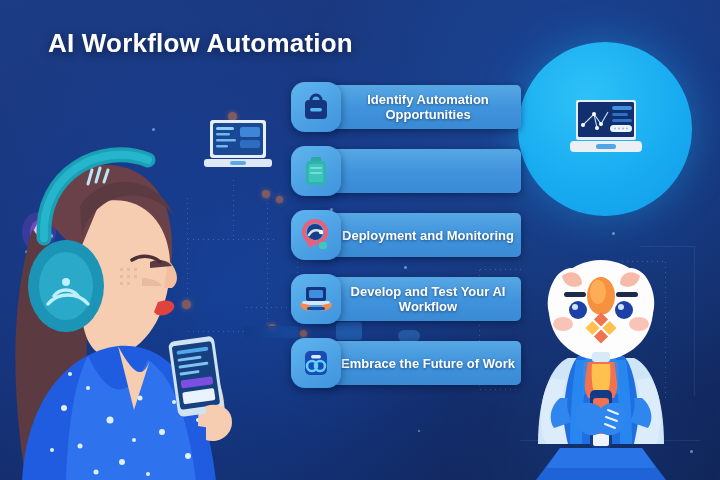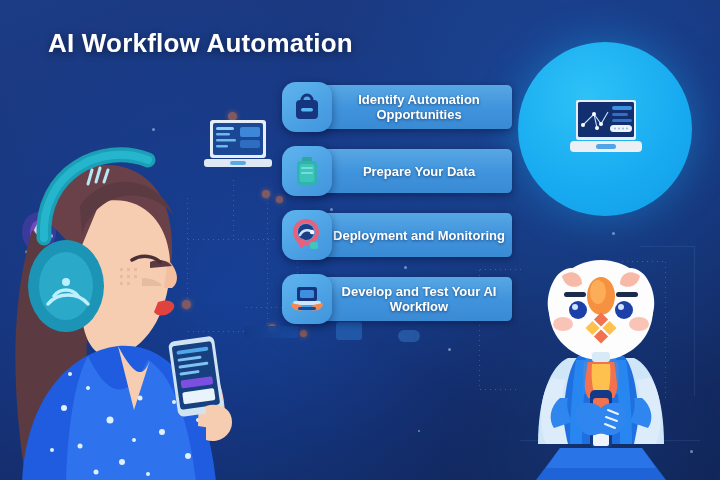--- a/index.html
+++ b/index.html
@@ -23,21 +23,21 @@
   .node{position:absolute;border-radius:50%;background:#e8783c;box-shadow:0 0 5px rgba(240,130,60,.9);}
   .star{position:absolute;border-radius:50%;background:#cfe8ff;}
   .bigcircleglow{position:absolute;border-radius:50%;}
 
   
   #title{position:absolute;left:48px;top:28px;color:#fff;font-size:26px;font-weight:bold;
          letter-spacing:.2px;text-shadow:0 2px 8px rgba(0,0,0,.45);white-space:nowrap;}
 
   
   #steps{position:absolute;left:282px;top:82px;width:230px;}
-  .step{position:relative;height:50px;margin-bottom:14px;}
+  .step{position:relative;height:50px;margin-bottom:14px;margin-left:9px;}
   .bar{position:absolute;left:26px;top:3px;width:204px;height:44px;border-radius:5px;
        background:linear-gradient(180deg,#58a7e4 0%,#3f93dc 55%,#3a8ad4 100%);
        box-shadow:0 2px 7px rgba(0,10,40,.45);}
   .bar-label{position:absolute;left:42px;top:0;width:190px;height:50px;display:flex;
        align-items:center;justify-content:center;text-align:center;color:#fff;
        font-size:13px;font-weight:bold;line-height:15px;text-shadow:0 1px 3px rgba(0,20,60,.55);
        z-index:4;padding:0 4px;box-sizing:border-box;}
   .icon-tile{position:absolute;left:0;top:0;width:50px;height:50px;border-radius:14px;
        background:linear-gradient(145deg,#5fb4ee 0%,#3f94dd 100%);
        box-shadow:0 3px 8px rgba(0,15,50,.45);z-index:5;
@@ -318,21 +318,20 @@
       <div class="bar"></div>
       <div class="icon-tile">
         <svg width="30" height="32" viewBox="0 0 30 32">
           <rect x="10" y="2" width="10" height="5" rx="1.5" fill="#2fa6a0"></rect>
           <rect x="5" y="6" width="20" height="24" rx="4" fill="#2fb3ad"></rect>
           <rect x="7.5" y="9" width="15" height="18" rx="2.5" fill="#3fc7bd" opacity=".85"></rect>
           <rect x="9" y="12" width="12" height="2" rx="1" fill="#9df0e8" opacity=".6"></rect>
           <rect x="9" y="17" width="12" height="2" rx="1" fill="#9df0e8" opacity=".6"></rect>
         </svg>
       </div>
-      <div class="bar-label">Prepare Your Data</div>
     </div>
 
     <div class="step">
       <div class="bar"></div>
       <div class="icon-tile">
         <svg width="34" height="32" viewBox="0 0 34 32">
           <circle cx="16" cy="13" r="11" fill="none" stroke="#e8607a" stroke-width="4"></circle>
           <circle cx="16" cy="13" r="8" fill="#1b3e86"></circle>
           <path d="M10 16 C13 10 20 10 23 14" stroke="#cfe8ff" stroke-width="2.4" fill="none" stroke-linecap="round"></path>
           <circle cx="22" cy="13" r="2.2" fill="#f0f7ff"></circle>
@@ -351,15 +350,27 @@
           <rect x="11" y="7" width="14" height="8" rx="1.5" fill="#3f8fe0"></rect>
           <rect x="4" y="18" width="28" height="4" rx="2" fill="#cfe6fb"></rect>
           <path d="M2 20 C2 26 8 29 14 27 L12 22 Z" fill="#f08a52"></path>
           <path d="M34 20 C34 26 28 29 22 27 L24 22 Z" fill="#f08a52"></path>
           <rect x="9" y="24" width="18" height="3" rx="1.5" fill="#1a4ba0"></rect>
         </svg>
       </div>
       <div class="bar-label">Develop and Test Your AI Workflow</div>
     </div>
 
+    <div class="step">
+      <div class="bar"></div>
+      <div class="icon-tile">
+        <svg width="30" height="32" viewBox="0 0 30 32">
+          <rect x="4" y="4" width="22" height="24" rx="5" fill="#1a4bb5"></rect>
+          <rect x="10" y="8" width="10" height="3.4" rx="1.7" fill="#d8ecff"></rect>
+          <circle cx="11" cy="19" r="5" fill="none" stroke="#5fd0ff" stroke-width="2.6"></circle>
+          <circle cx="19" cy="19" r="5" fill="none" stroke="#5fd0ff" stroke-width="2.6"></circle>
+        </svg>
+      </div>
+      <div class="bar-label">Embrace the Future of Work</div>
+    </div>
 
   </div>
 </div>
 
 </body></html>

